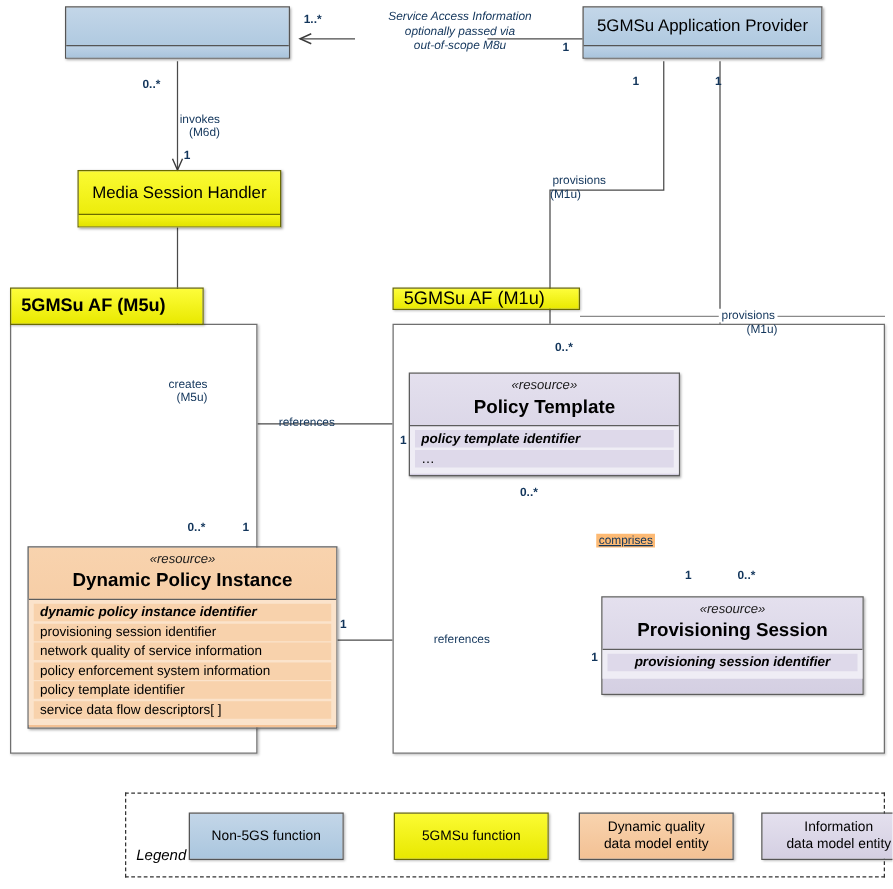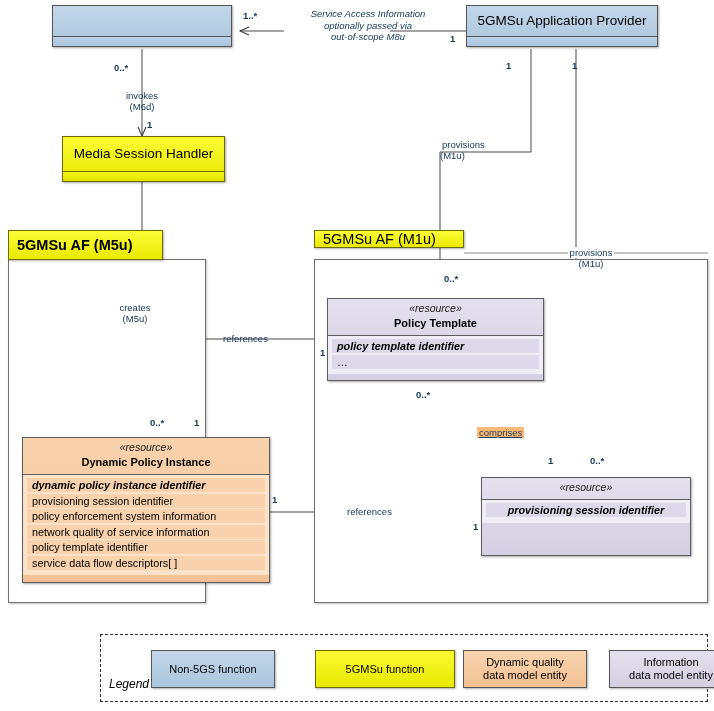--- a/index.html
+++ b/index.html
@@ -86,21 +86,21 @@
   
   .res {
     border: 1px solid #5d5d5d;
     box-shadow: 1px 1px 2px rgba(0,0,0,0.35);
   }
   .res .stereo {
     font-size: 10.5px; font-style: italic;
     text-align: center; padding-top: 3px; color: #1a1a1a;
   }
   .res .name {
-    font-size: 11px; font-weight: bold;
+    font-size: 15px; font-weight: bold;
     text-align: center; color: #000;
     padding-top: 3px;
   }
   .res .attrs {
     border-top: 1px solid #5d5d5d;
     padding: 3px 4px 4px 4px;
   }
   .res .attr {
     font-size: 10.8px;
     color: #000;
@@ -124,21 +124,21 @@
   .mult {
     font-size: 9.5px;
     color: #12355b;
     font-weight: bold;
     white-space: nowrap;
   }
   .edgelbl {
     font-size: 9.5px;
     color: #12355b;
     white-space: nowrap;
-    text-align: center;
+    text-align: right;
     line-height: 11px;
   }
   .notelbl {
     font-size: 9.5px;
     font-style: italic;
     color: #12355b;
     text-align: center;
     line-height: 11.5px;
     white-space: nowrap;
   }
@@ -243,29 +243,30 @@
     <div class="attr">…</div>
   </div>
 </div>
 
 <div class="abs res orange" style="left:22px; top:437px; width:248px; height:146px;">
   <div class="stereo">«resource»</div>
   <div class="name">Dynamic Policy Instance</div>
   <div class="attrs" style="margin-top:6px;">
     <div class="attr key">dynamic policy instance identifier</div>
     <div class="attr">provisioning session identifier</div>
+    <div class="attr">network quality of service information</div>
     <div class="attr">policy enforcement system information</div>
-    <div class="attr">network quality of service information</div>
     <div class="attr">policy template identifier</div>
     <div class="attr">service data flow descriptors[ ]</div>
   </div>
 </div>
 
 <div class="abs res purple" style="left:481px; top:477px; width:210px; height:79px;">
   <div class="stereo">«resource»</div>
+  <div class="name">Provisioning Session</div>
   <div class="attrs" style="margin-top:6px;">
     <div class="attr key" style="text-align:center; padding-left:0;">provisioning session identifier</div>
   </div>
 </div>
 
 <div class="abs notelbl" style="left:288px; top:8px; width:160px;">
   <div>Service Access Information</div>
   <div>optionally passed via</div>
   <div>out-of-scope M8u</div>
 </div>
@@ -317,21 +318,21 @@
 </div>
 <div class="abs mult" style="left:473px; top:521px;">1</div>
 
 <div id="legend" class="abs" style="left:100px; top:634px; width:608px; height:68px;">
   <div class="abs legend-word" style="left:8px; top:42px;">Legend</div>
 
   <div class="abs legend-sw sw-blue" style="left:50px; top:15px; width:124px; height:38px;">
     <span>Non-5GS function</span>
   </div>
 
-  <div class="abs legend-sw sw-yellow" style="left:214px; top:15px; width:140px; height:38px;">
+  <div class="abs legend-sw sw-yellow" style="left:214px; top:15px; width:124px; height:38px;">
     <span>5GMSu function</span>
   </div>
 
   <div class="abs legend-sw sw-orange" style="left:362px; top:15px; width:124px; height:38px;">
     <span>
       <span style="display:block;">Dynamic quality</span>
       <span style="display:block;">data model entity</span>
     </span>
   </div>
 

